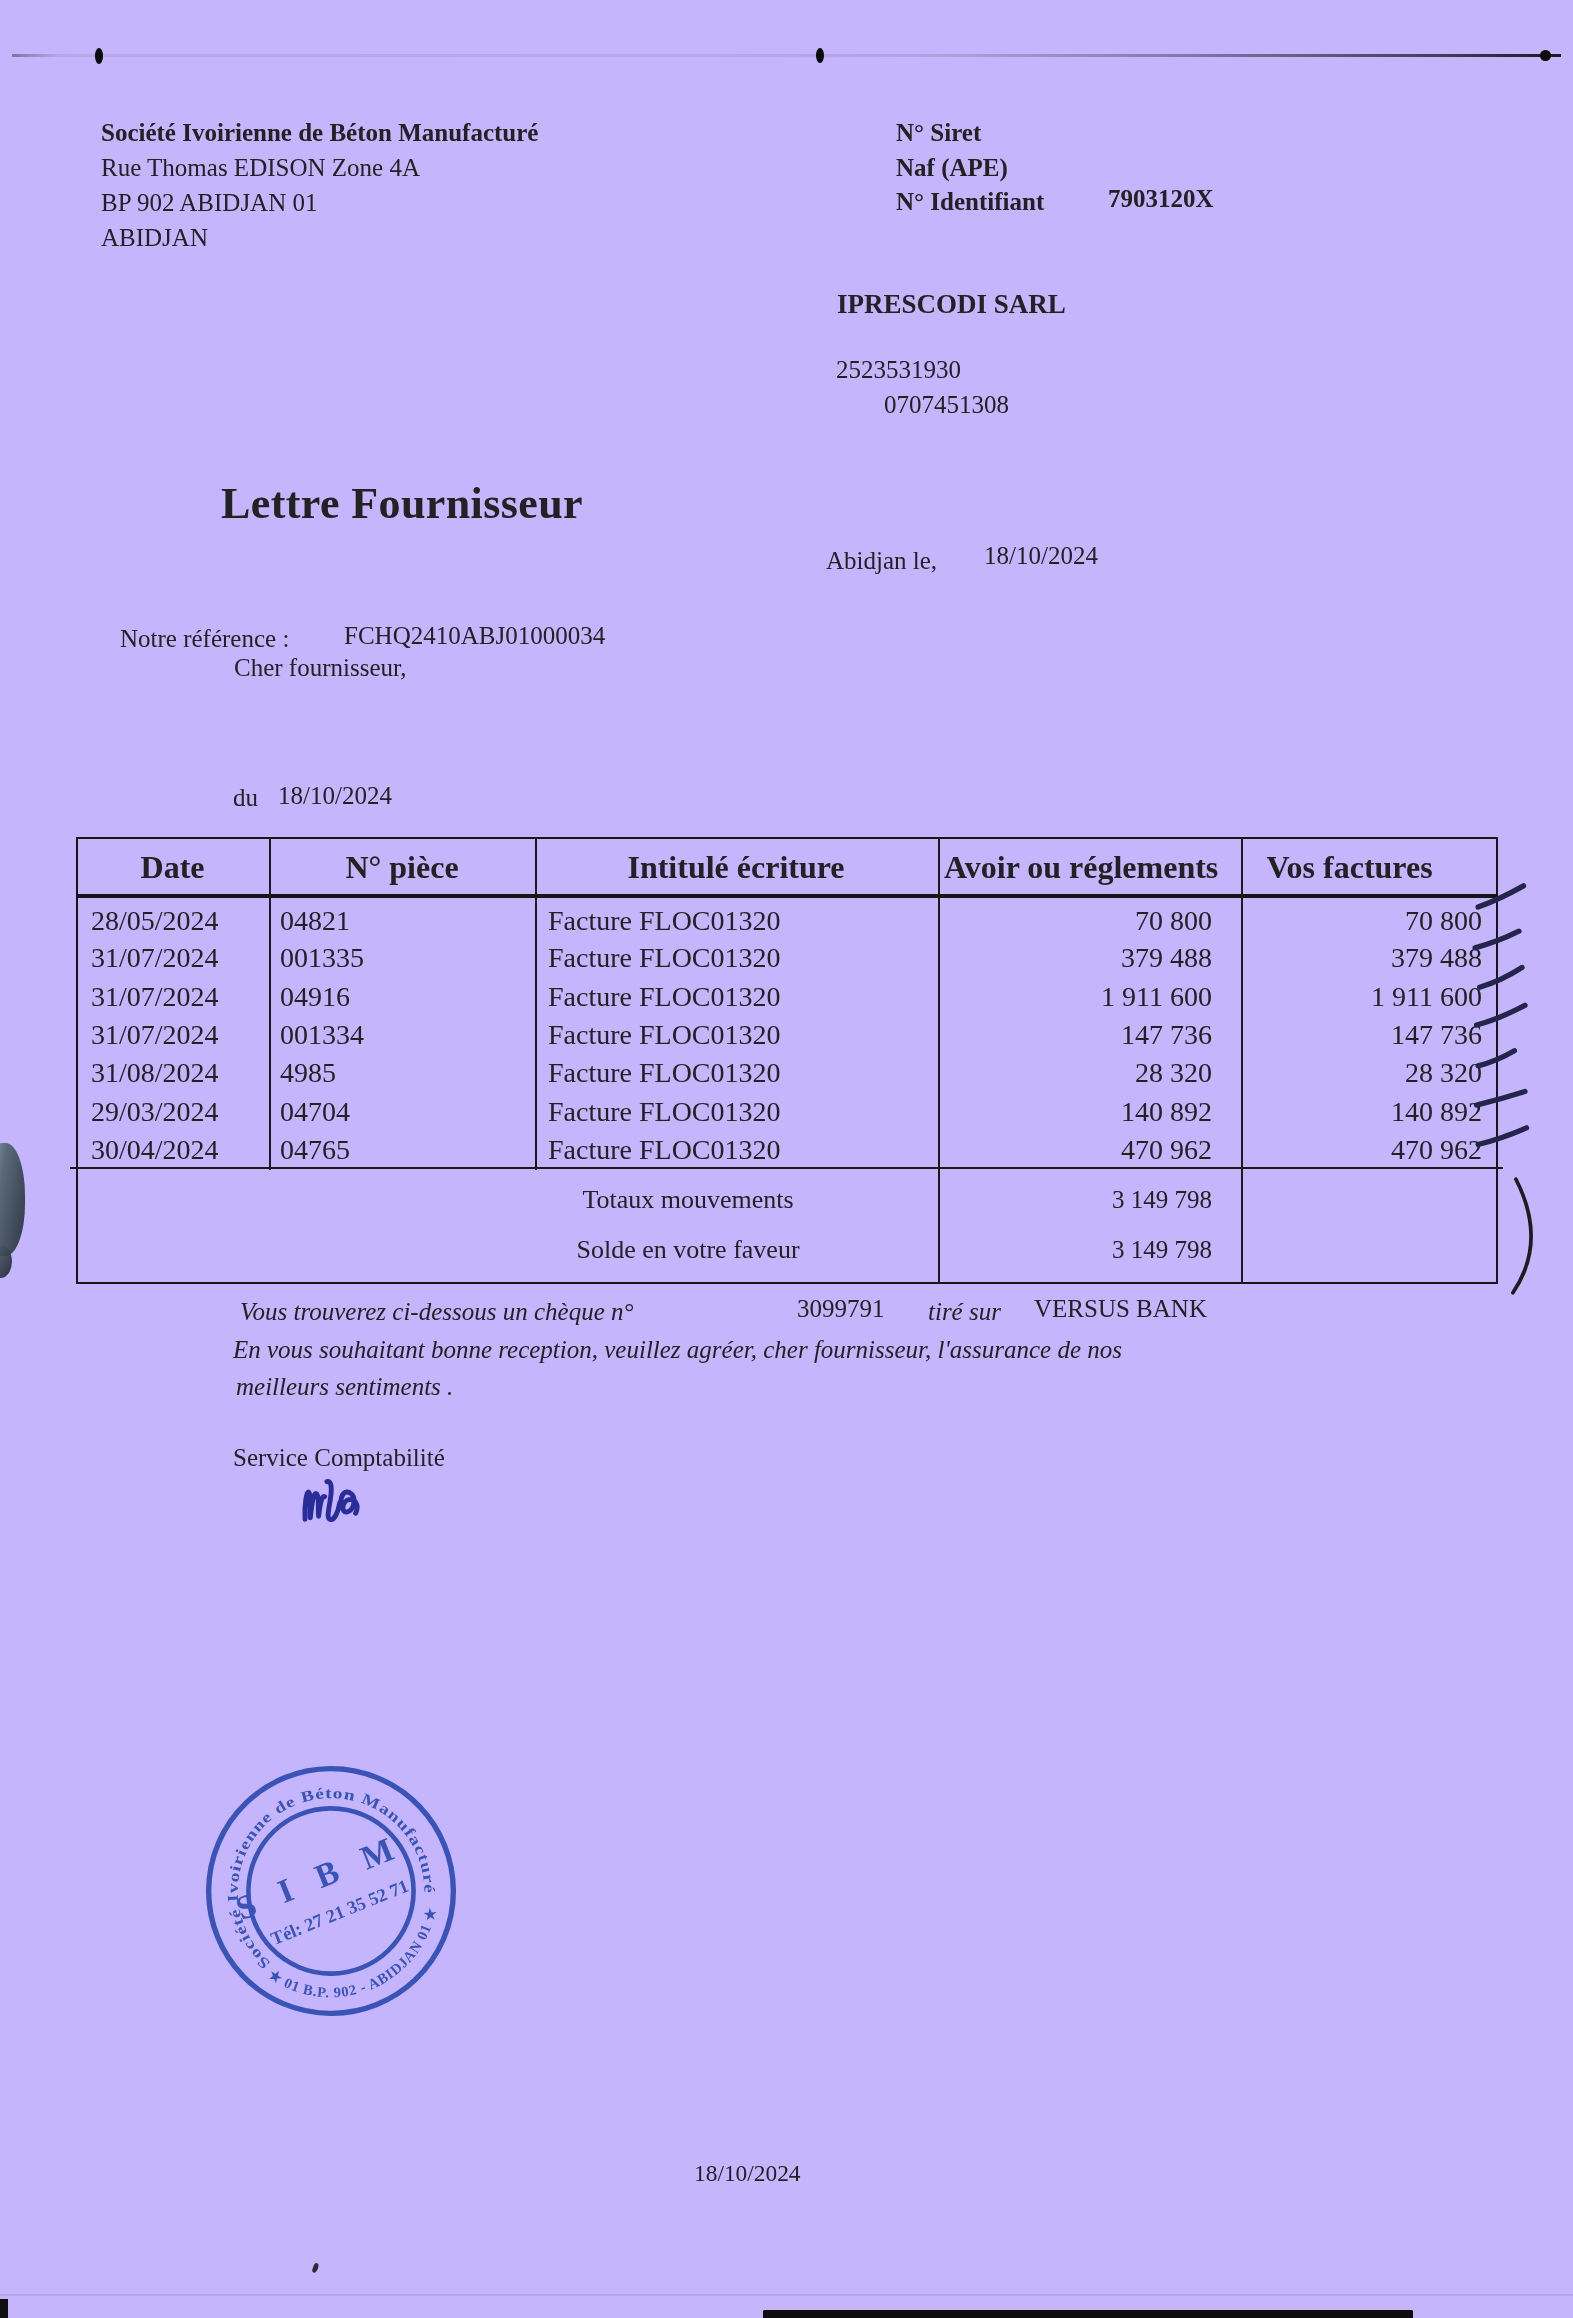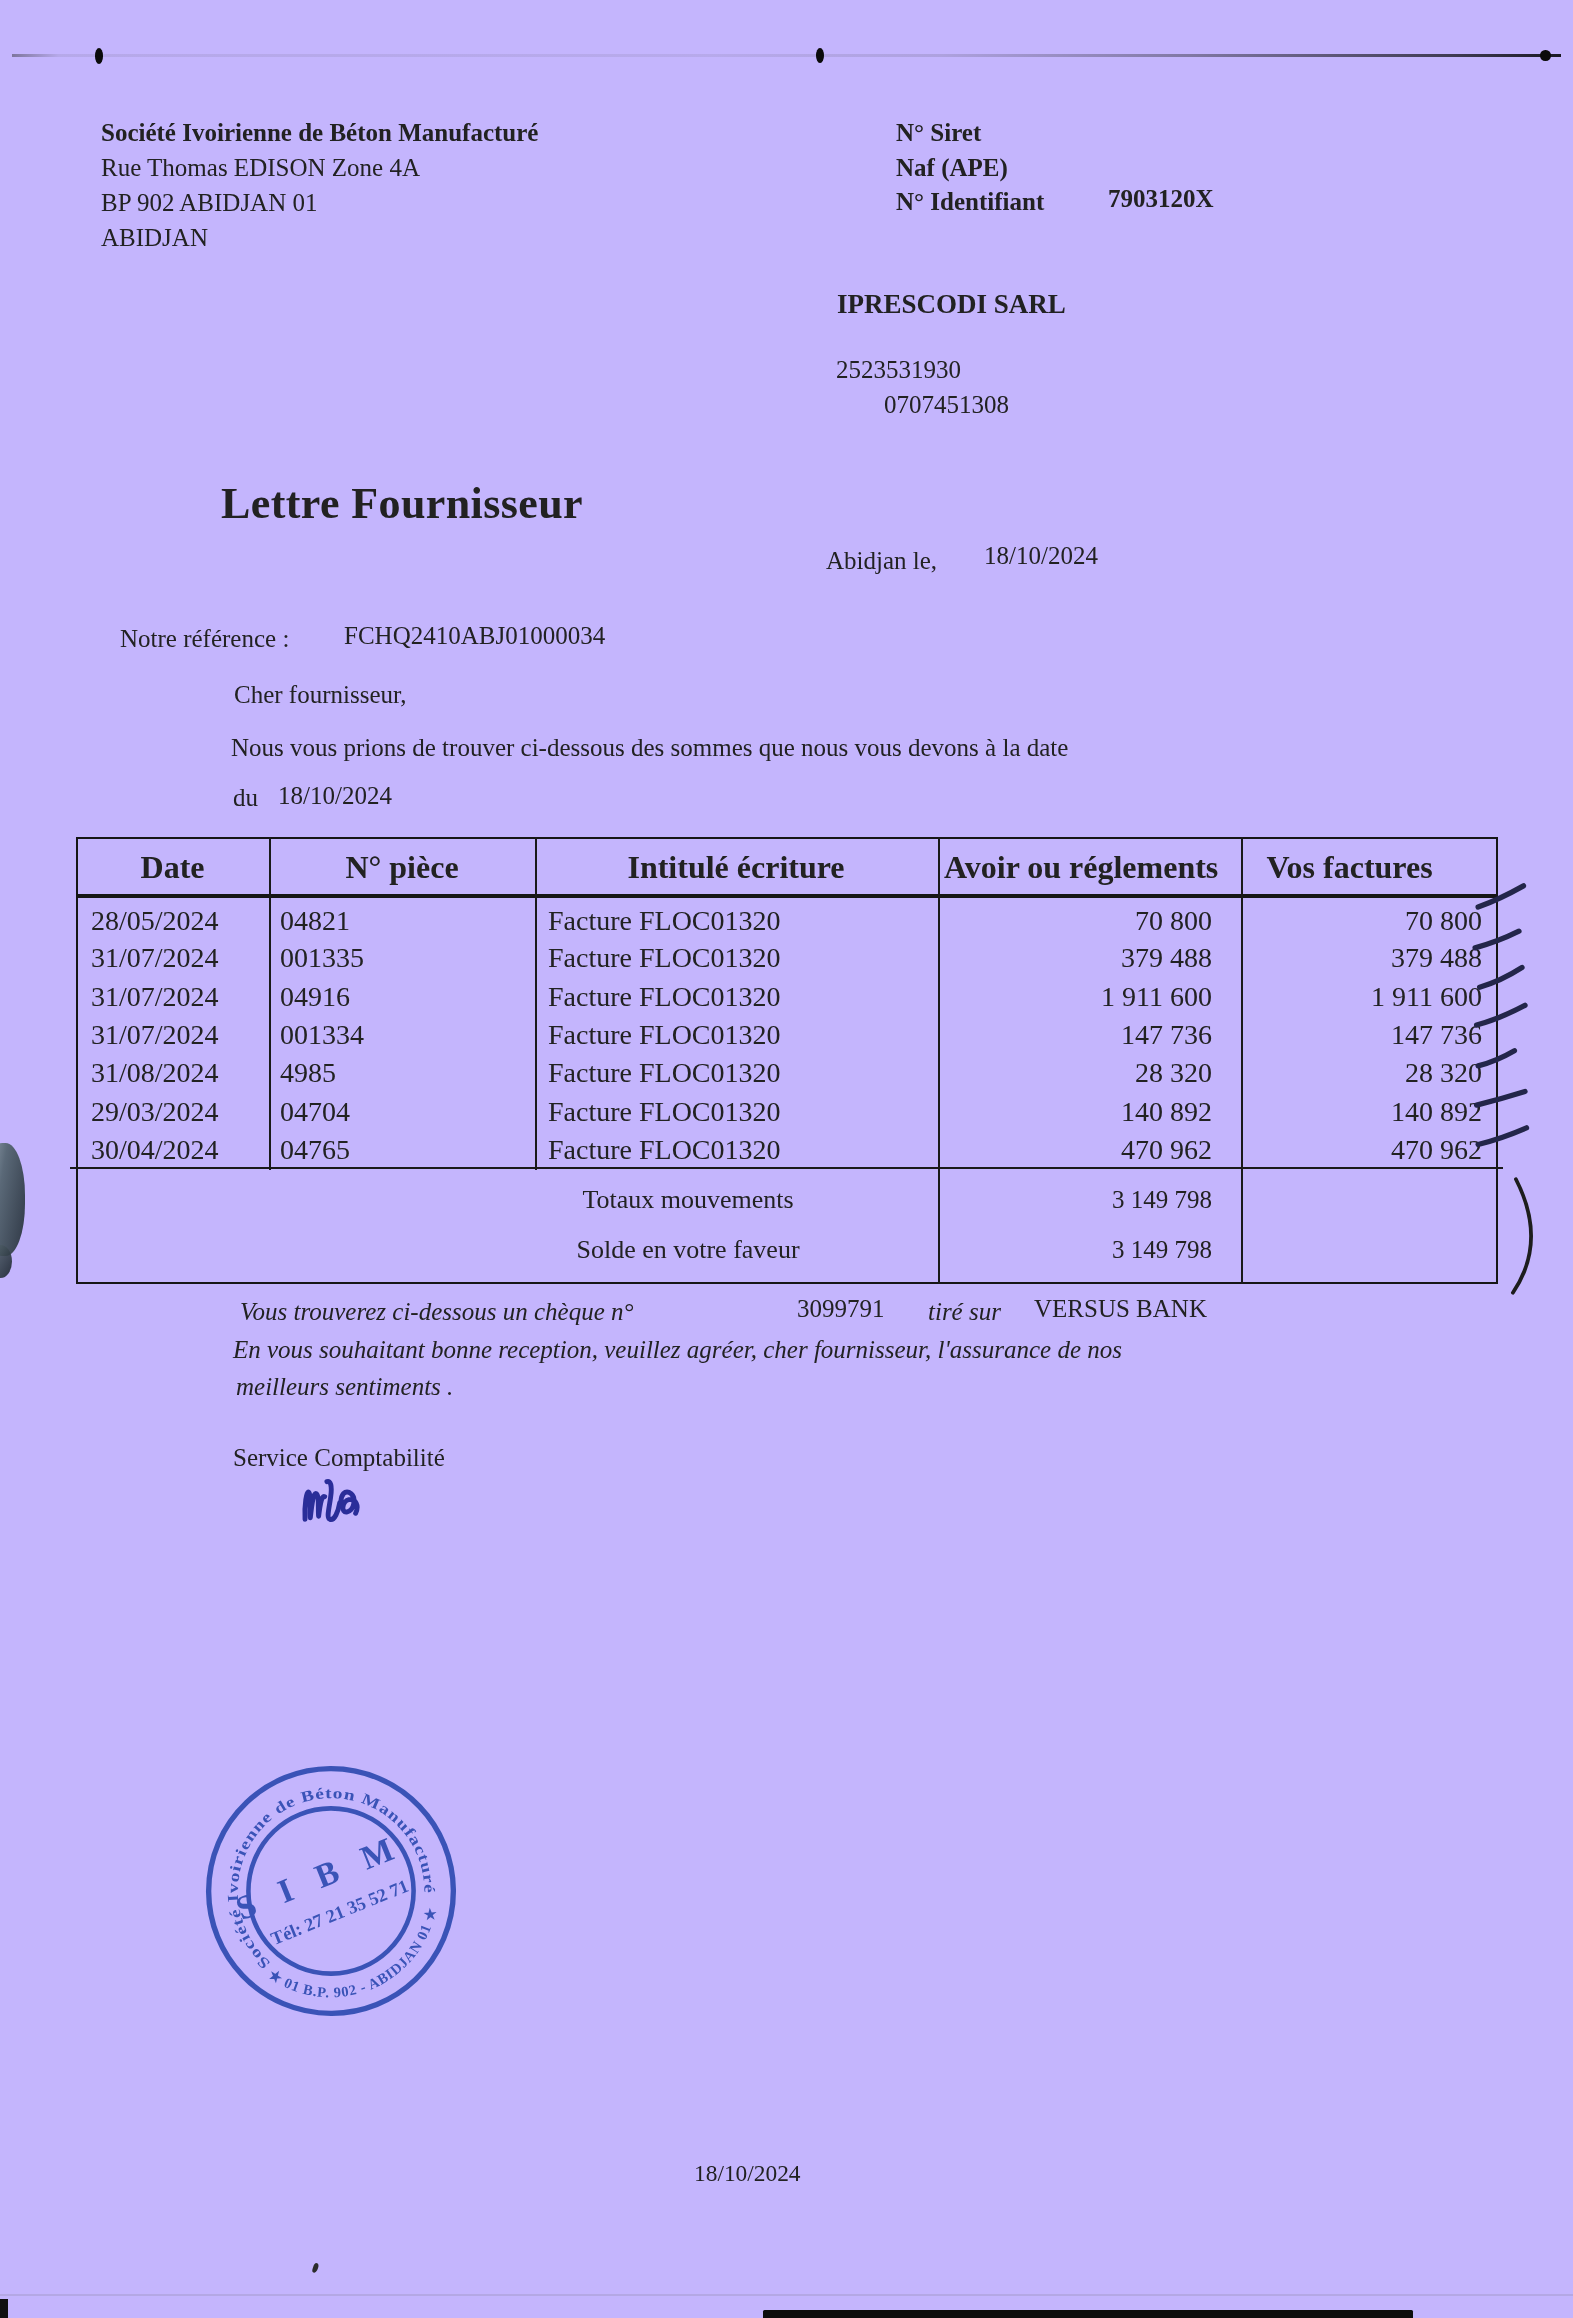--- a/index.html
+++ b/index.html
@@ -32,21 +32,21 @@
   .registry-value{left:1108px;font-weight:bold;}
   .recipient-name{top:289px;left:837px;font-weight:bold;font-size:27px;}
   .phone{left:836px;}
 
   .doc-title{top:478px;left:221px;font-size:44px;font-weight:600;letter-spacing:0.4px;}
   .dateline-place{top:543px;left:826px;}
   .dateline-date{top:538px;left:984px;}
 
   .ref-label{top:621px;left:120px;}
   .ref-value{top:618px;left:344px;}
-  .salutation{top:677px;left:234px;}
+  .salutation{top:650px;left:234px;}
   .intro1{top:730px;left:231px;}
   .intro2-label{top:780px;left:233px;}
   .intro2-date{top:778px;left:278px;}
 
   
   .table{top:837px;left:76px;width:1422px;height:447px;}
   .tb-outer{position:absolute;inset:0;border:2.3px solid #161616;}
   .tb-headline{position:absolute;top:57px;left:0;width:100%;height:3.8px;background:#161616;}
   .tb-rowline{position:absolute;top:330px;left:-6px;width:1433px;height:2.3px;background:#1a1a1a;}
   .tb-v{position:absolute;top:0;width:2.3px;background:#1a1a1a;}
@@ -107,21 +107,20 @@
   <div class="abs txt phone" style="top:352px;">2523531930</div>
   <div class="abs txt phone" style="top:387px;margin-left:48px;">0707451308</div>
 
   <div class="abs doc-title">Lettre Fournisseur</div>
   <div class="abs txt dateline-place">Abidjan le,</div>
   <div class="abs txt dateline-date">18/10/2024</div>
 
   <div class="abs txt ref-label">Notre référence :</div>
   <div class="abs txt ref-value">FCHQ2410ABJ01000034</div>
   <div class="abs txt salutation">Cher fournisseur,</div>
-  <div class="abs txt intro1">Nous vous prions de trouver ci-dessous des sommes que nous vous devons à la date</div>
   <div class="abs txt intro2-label">du</div>
   <div class="abs txt intro2-date">18/10/2024</div>
 
   <div class="abs table">
     <div class="tb-outer"></div>
     <div class="tb-headline"></div>
     <div class="tb-rowline"></div>
     <div class="tb-v v1"></div>
     <div class="tb-v v2"></div>
     <div class="tb-v v3"></div>

